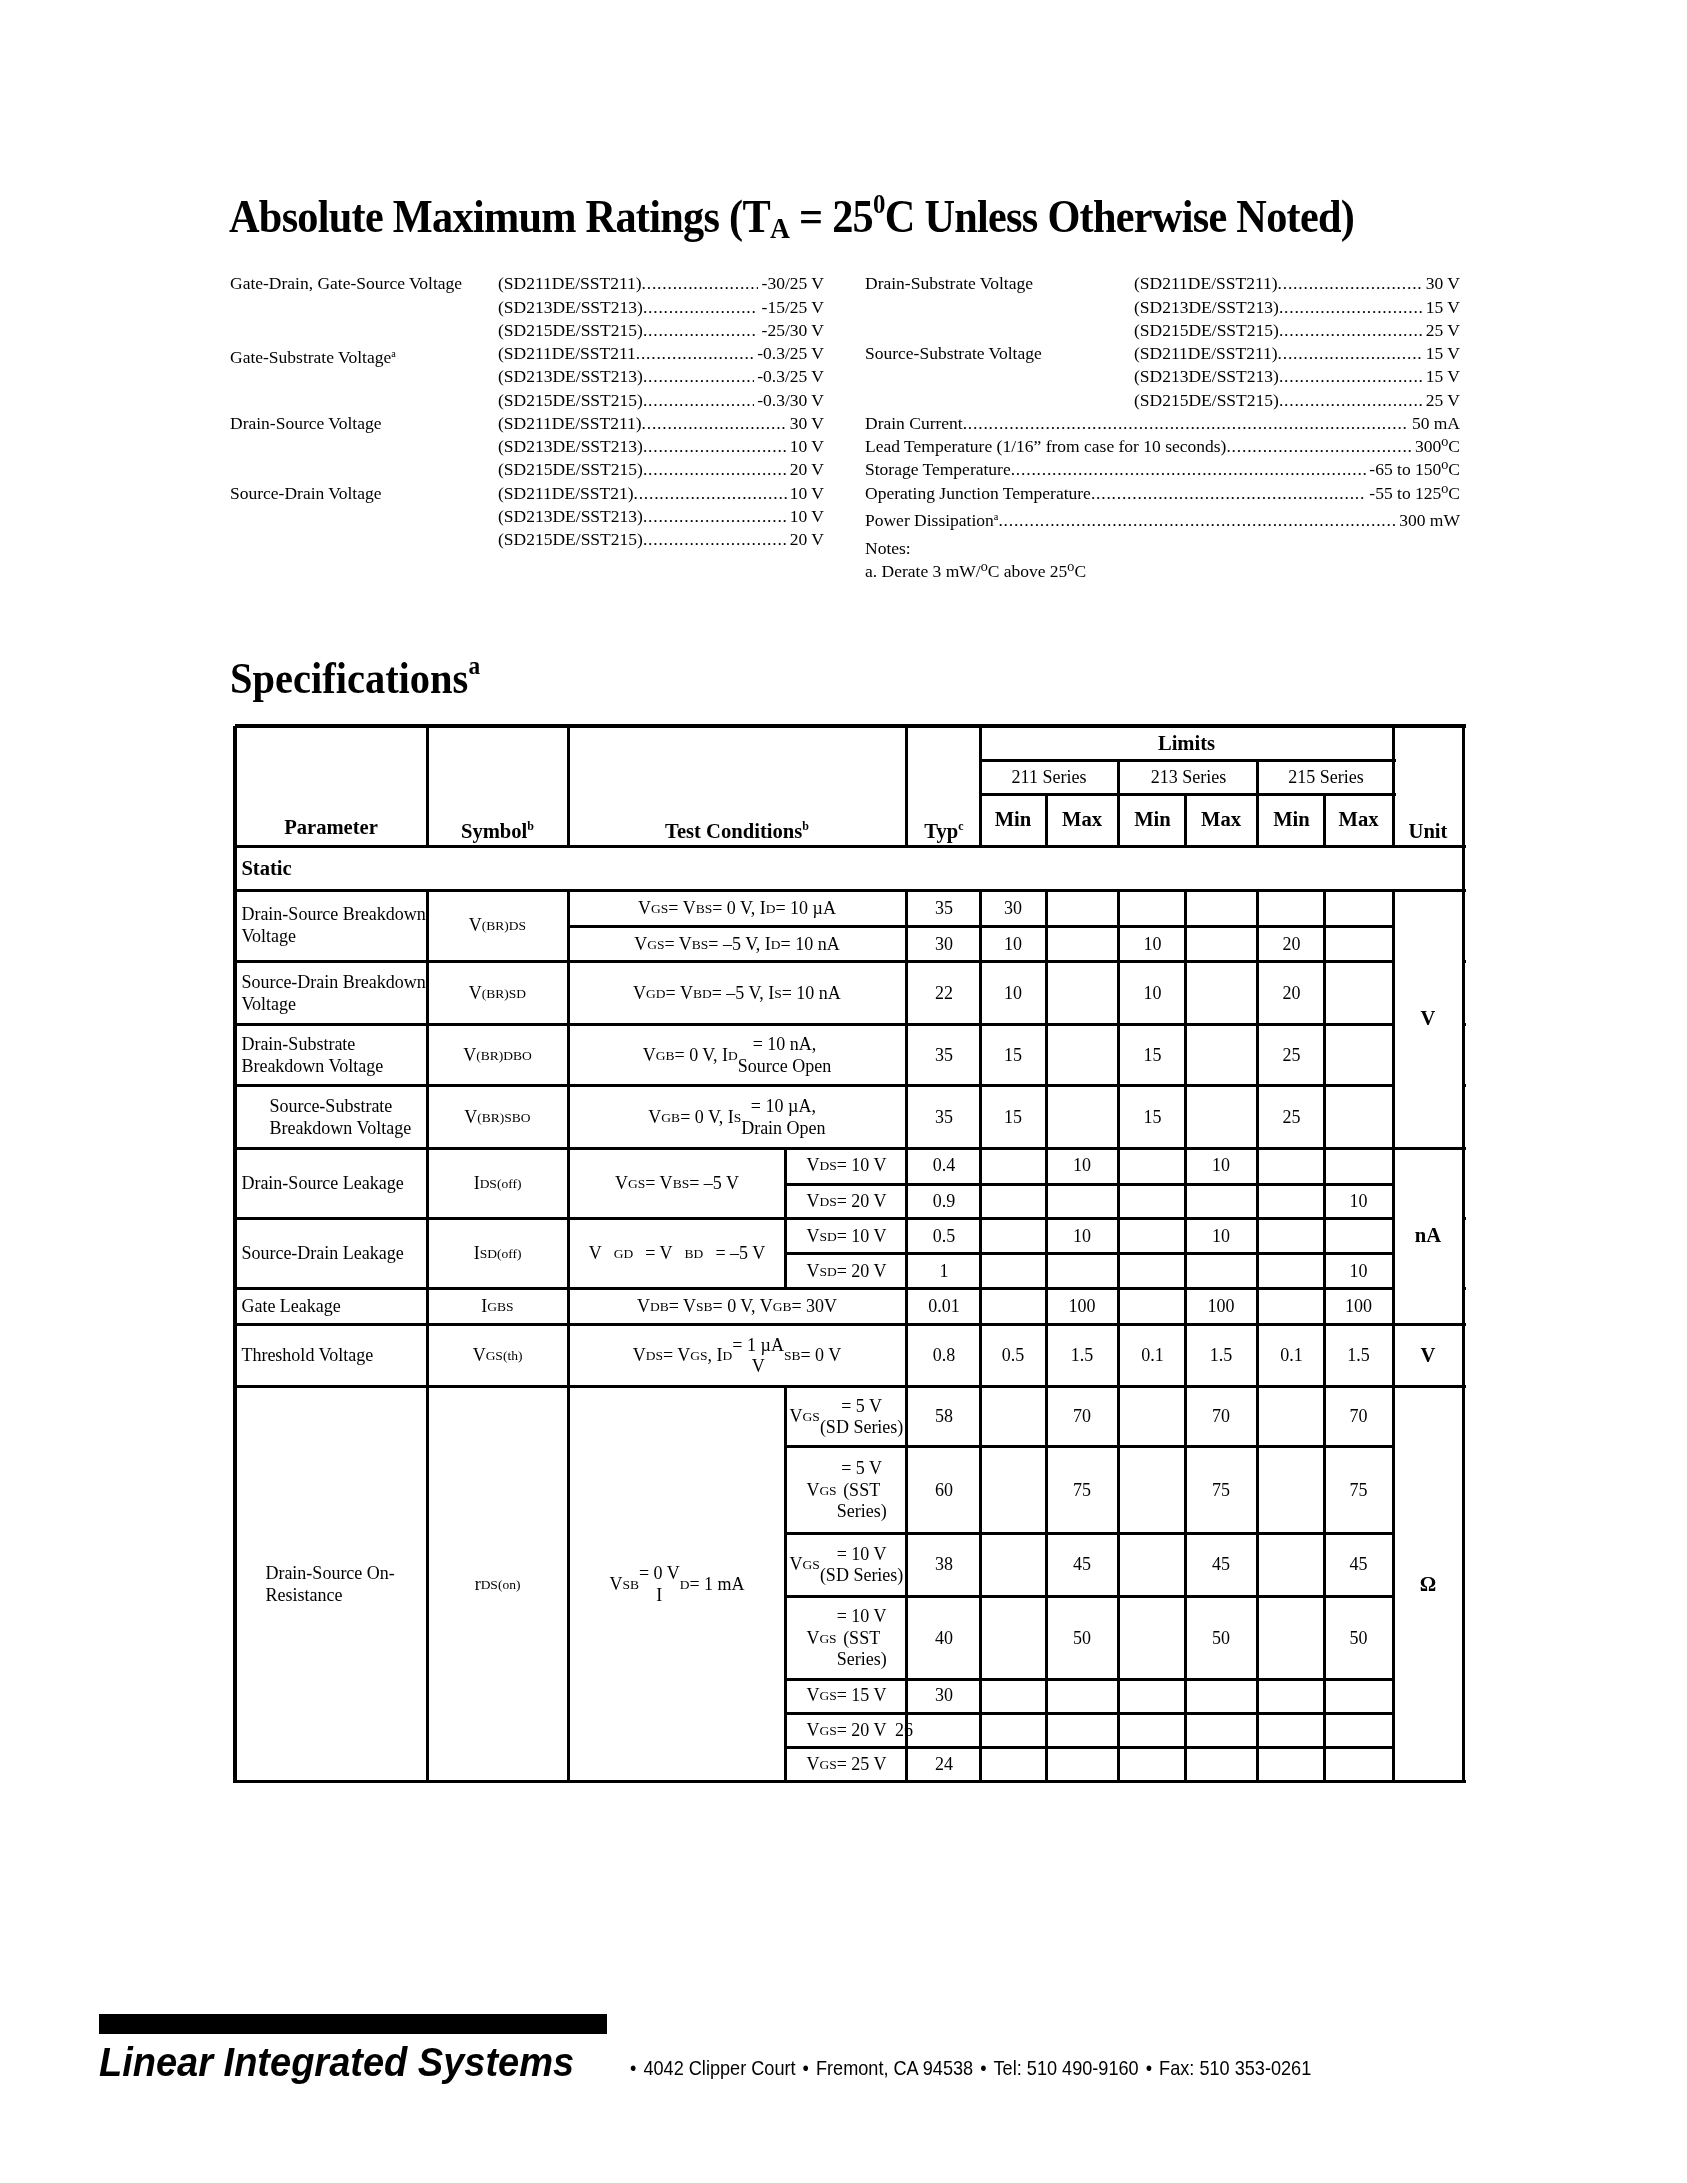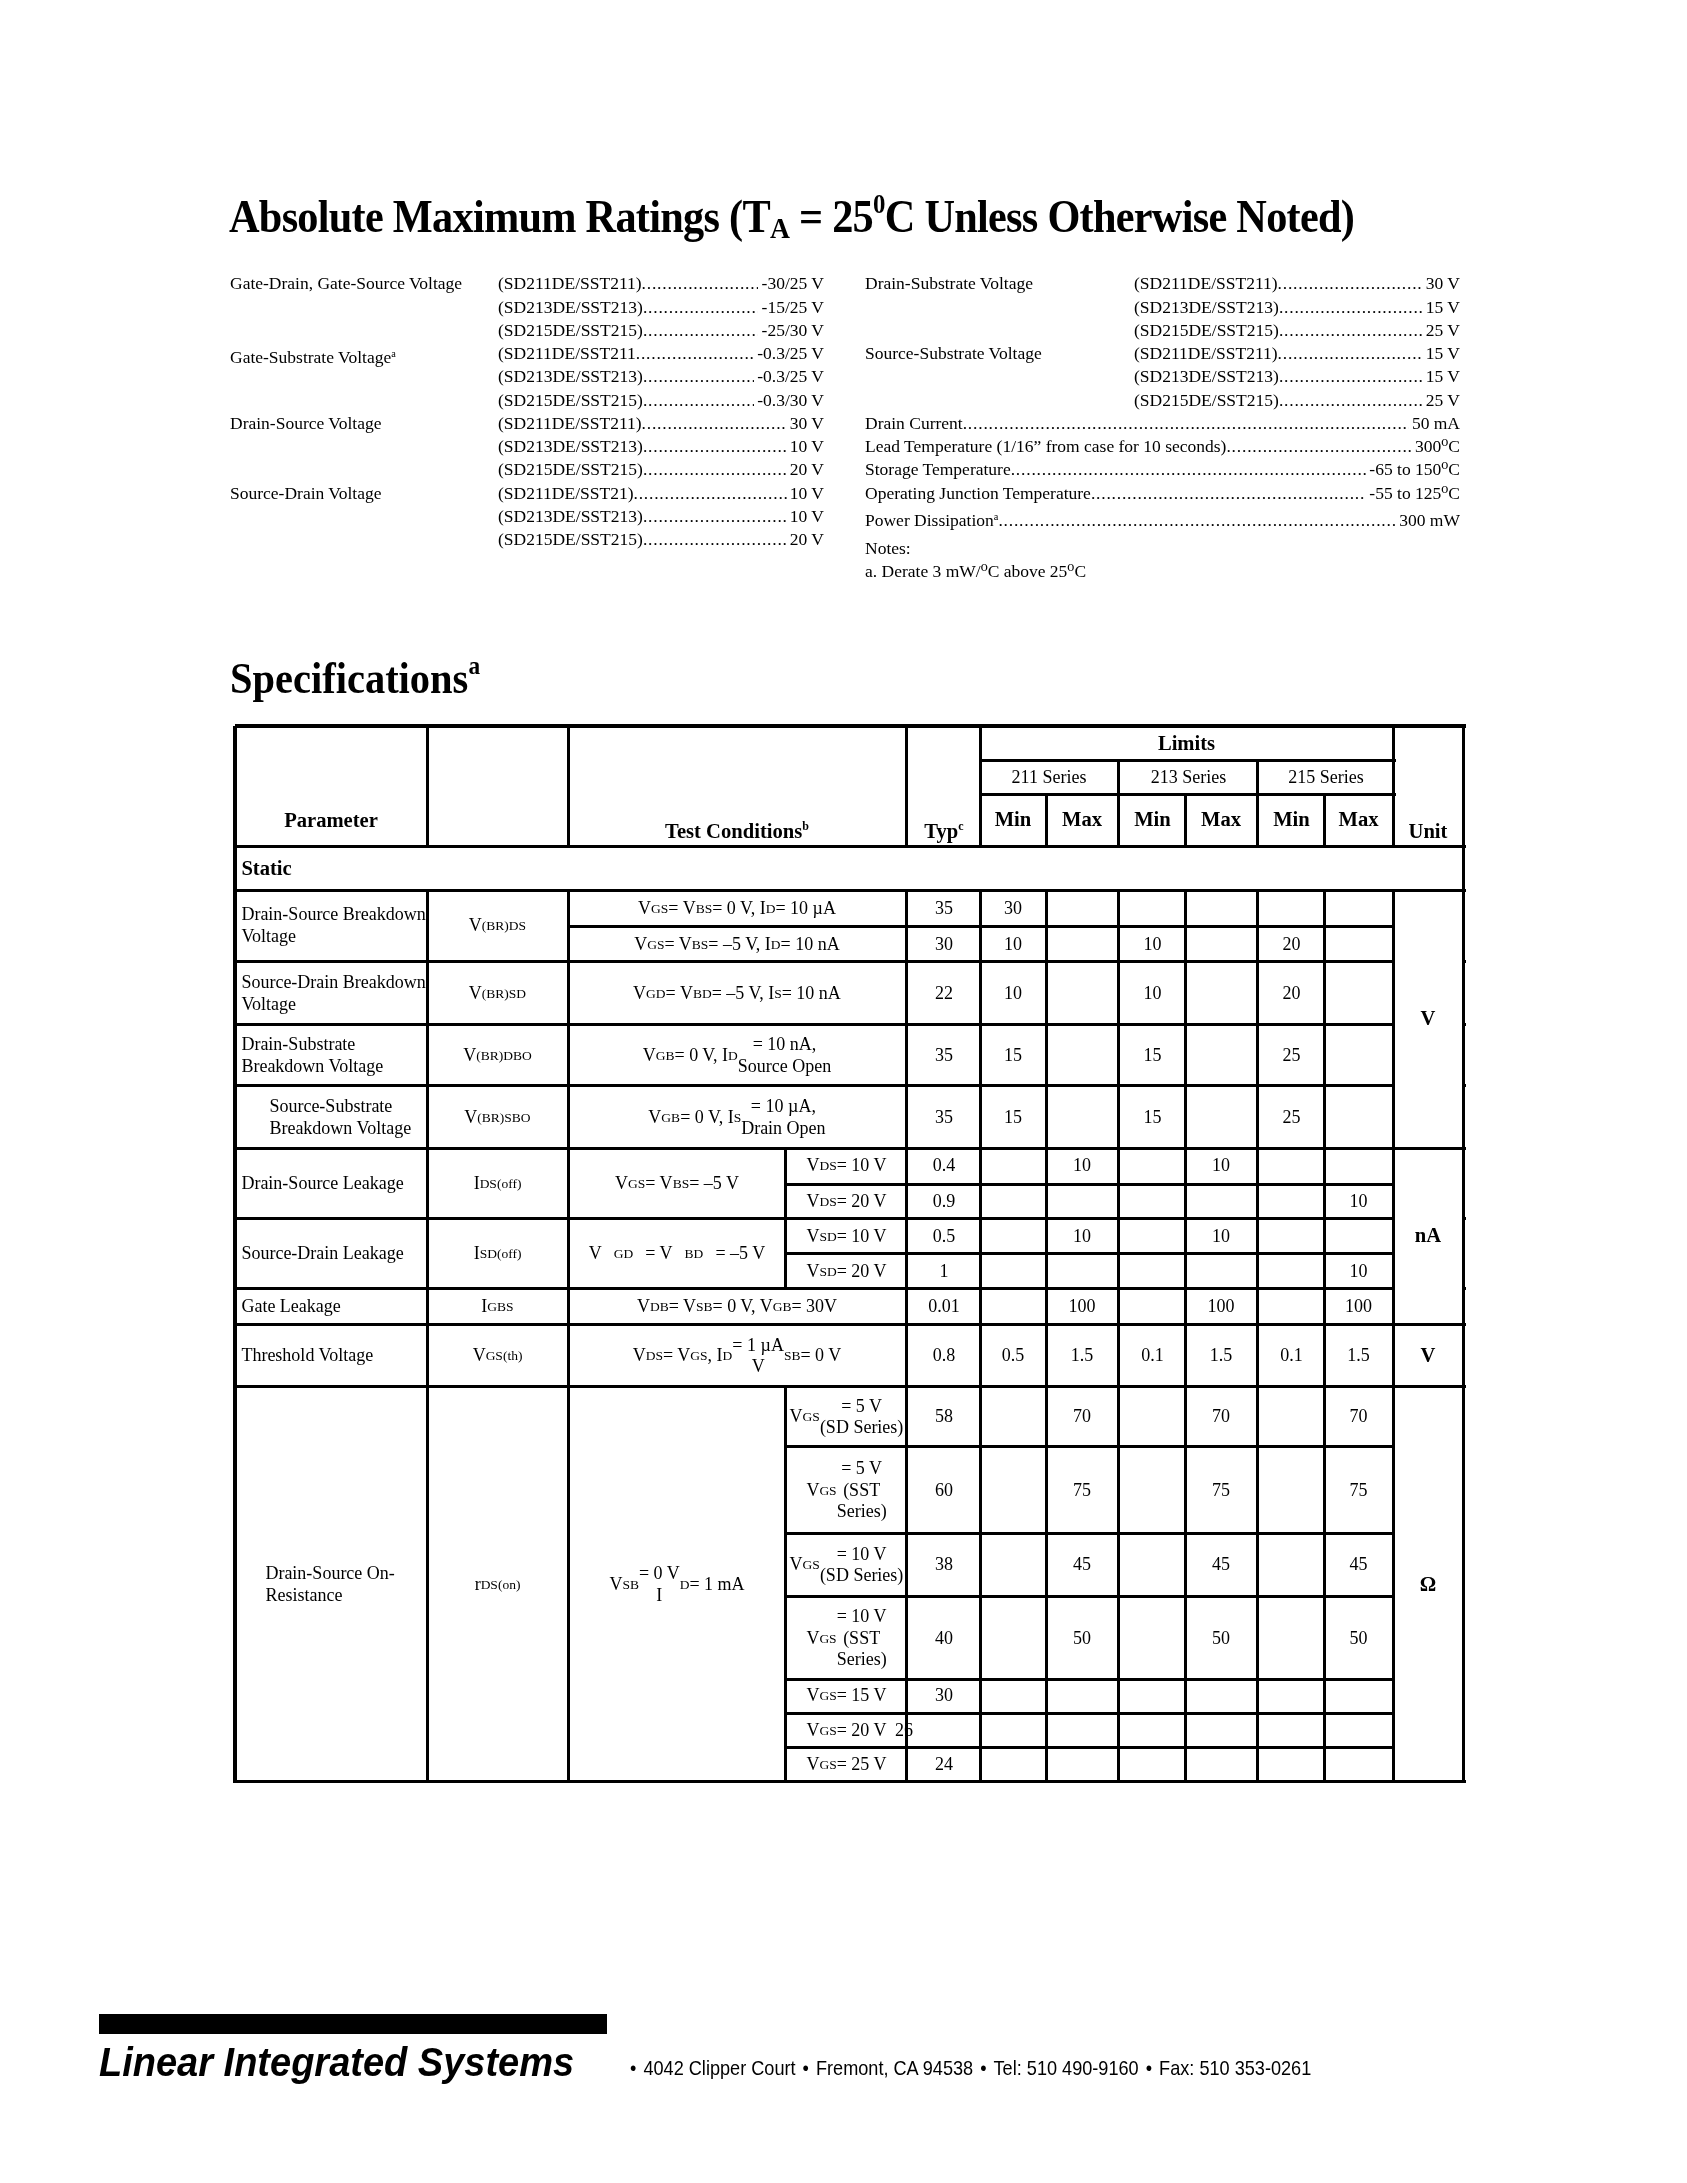--- a/index.html
+++ b/index.html
@@ -163,21 +163,24 @@
     </div>
   </div>
 
 <div class="abs notes" style="left:865px;top:538px;">Notes:</div>
 <div class="abs notes" style="left:865px;top:561px;">a.  Derate 3 mW/⁰C above 25⁰C</div>
 
 <div class="abs spec-title"><span>Specifications</span><sup>a</sup></div>
 
 <div class="tb" id="spec-table">
     <div class="cell hd" style="left: 0px; top: 0px; width: 192px; height: 121px;">
-      <span style="margin-top:auto;padding-bottom:16px">Parameter</span>
+      <span style="margin-top:auto;padding-bottom:9px">Parameter</span>
+    </div>
+    <div class="cell hd" style="left: 192px; top: 0px; width: 141px; height: 121px;">
+      <span style="margin-top:auto;padding-bottom:4.8px">Symbol<sup>b</sup></span>
     </div>
     <div class="cell hd" style="left: 333px; top: 0px; width: 338px; height: 121px;">
       <span style="margin-top:auto;padding-bottom:4.8px">Test Conditions<sup>b</sup></span>
     </div>
     <div class="cell hd" style="left: 672px; top: 0px; width: 74px; height: 121px;">
       <span style="margin-top:auto;padding-bottom:4.8px">Typ<sup>c</sup></span>
     </div>
     <div class="cell hd" style="left: 745px; top: 0px; width: 413px; height: 35px;">Limits</div>
     <div class="cell" style="left: 745px; top: 35px; width: 138px; height: 33px;">211 Series</div>
     <div class="cell" style="left: 884px; top: 35px; width: 139px; height: 33px;">213 Series</div>

